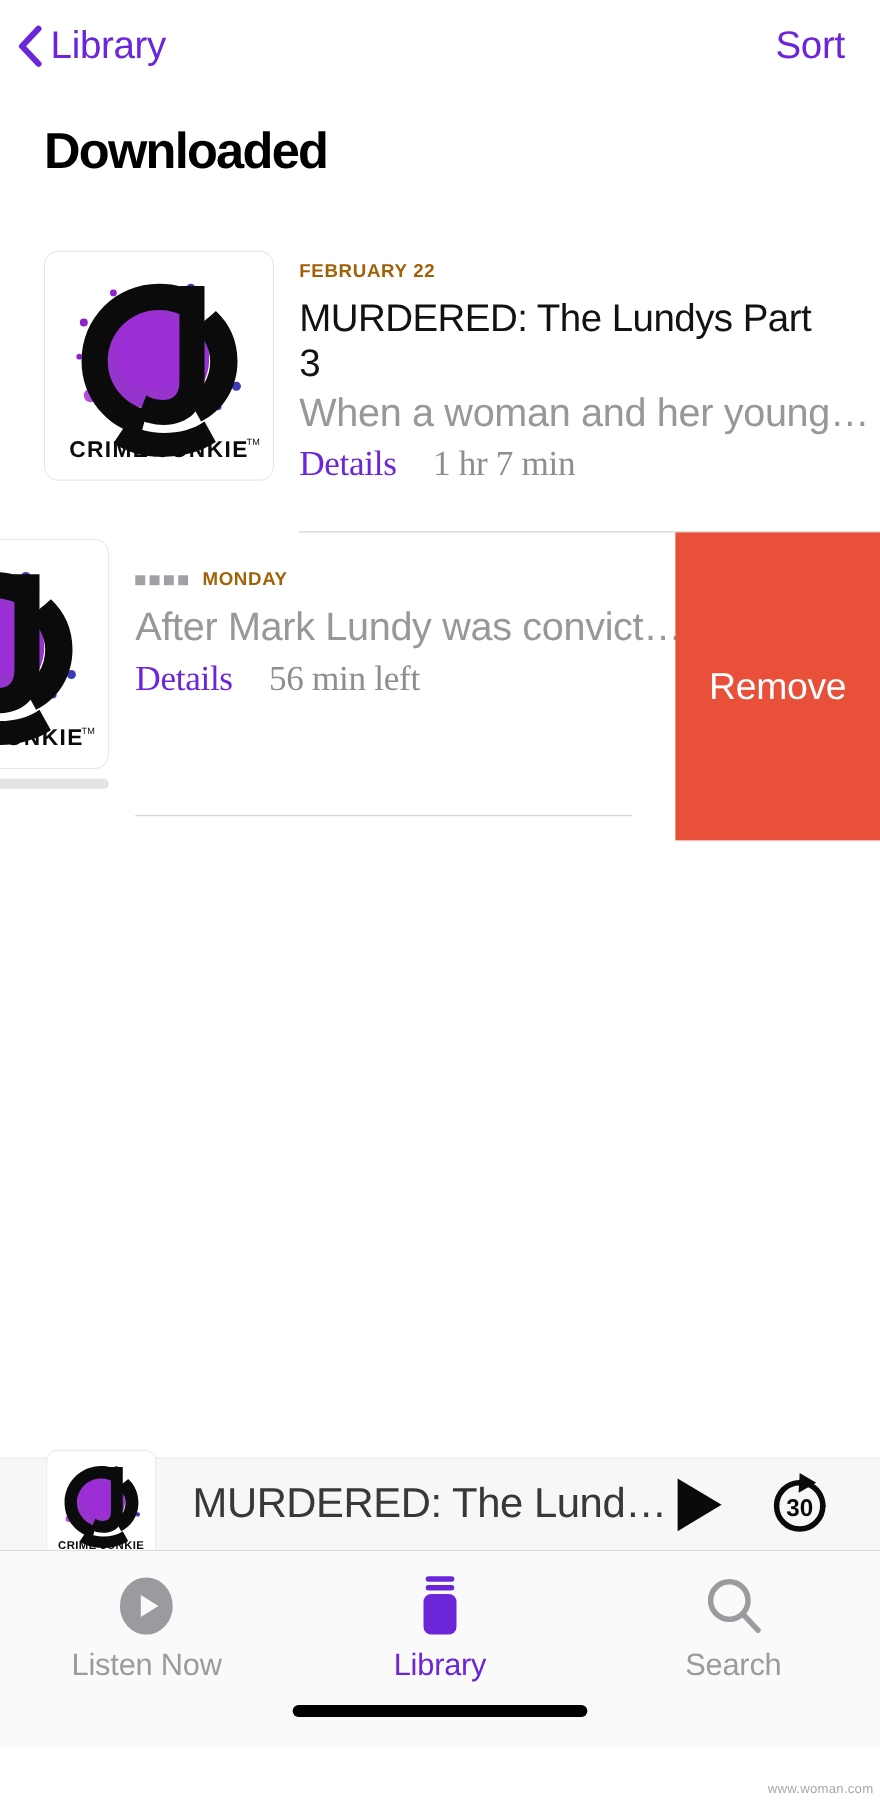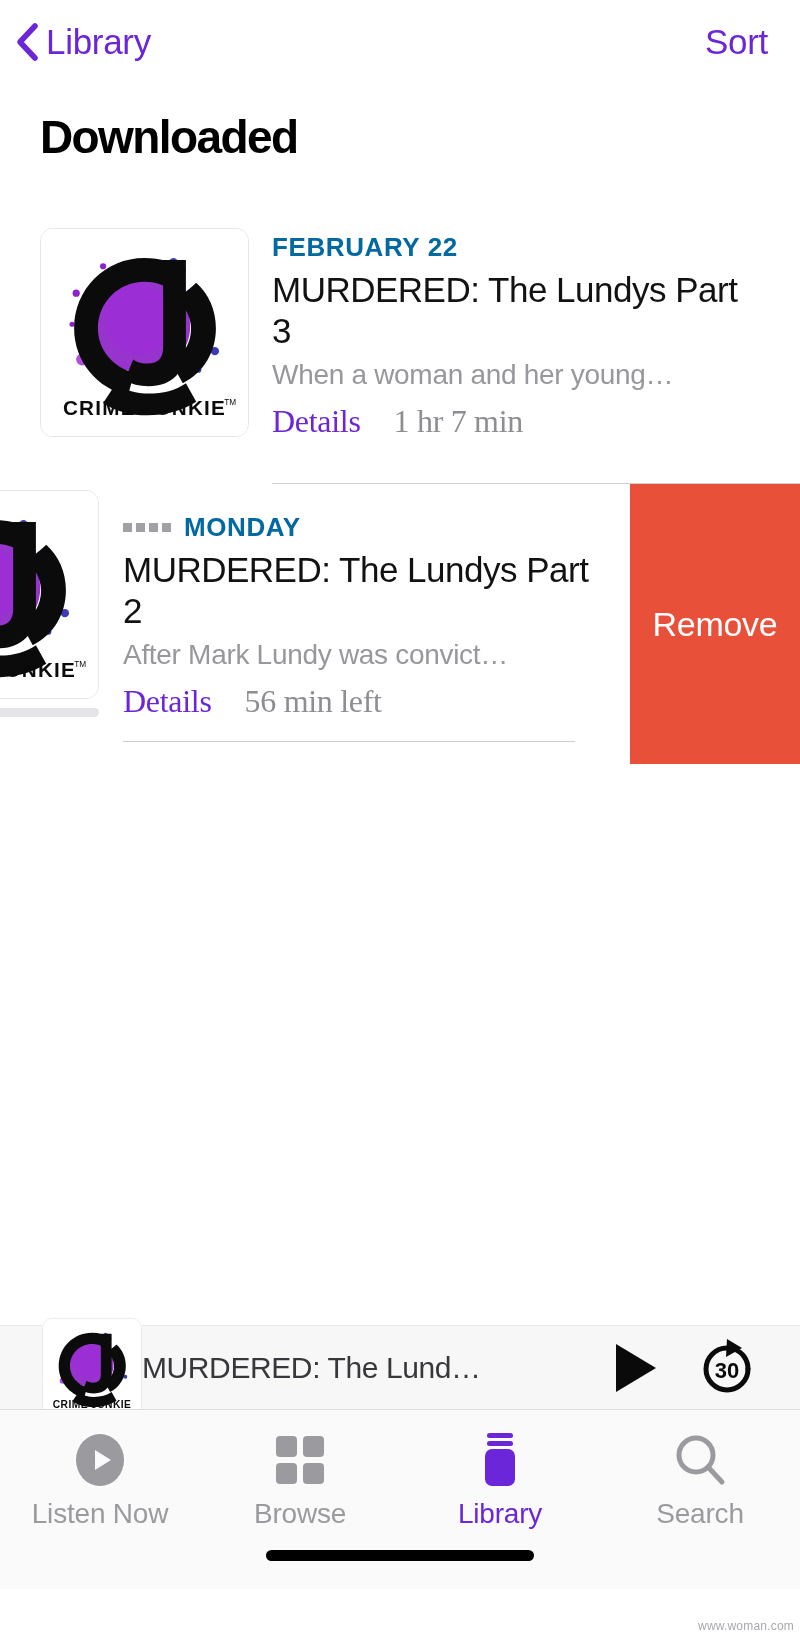--- a/index.html
+++ b/index.html
@@ -106,35 +106,35 @@
     display: inline-flex;
     gap: 4px;
     margin-right: 13px;
   }
   .unplayed-dots i {
     display: block;
     width: 9px; height: 9px;
     background: #a0a0a5;
   }
   .date-text {
-    font-size: 26px;
+    font-size: 17px;
     font-weight: bold;
-    color: #0369a1;
+    color: #a16207;
     letter-spacing: 0.6px;
   }
   .ep-title {
     font-size: 35px;
     color: #121212;
     letter-spacing: -0.5px;
     line-height: 41px;
     margin-top: 3px;
     max-width: 470px;
   }
   .ep-desc {
-    font-size: 28px;
+    font-size: 36px;
     color: #97979c;
     letter-spacing: -0.3px;
     line-height: 40px;
     margin-top: 4px;
     white-space: nowrap;
     overflow: hidden;
   }
   .ep-actions {
     display: flex;
     align-items: baseline;
@@ -166,21 +166,21 @@
 
   
   #row-2 { height: 280px; }
   #row-2 .art-wrap { left: -110px; }
   #row-2 .meta     { left: 123px; top: 24px; }
   #row-2 .row-divider { left: 123px; width: 452px; bottom: 22px; }
 
   #remove-action {
     position: absolute;
     right: 0; top: 0;
-    width: 170px;
+    width: 186px;
     height: 280px;
     background: #e8503a;
     display: flex;
     align-items: center;
     justify-content: center;
     cursor: pointer;
   }
   #remove-label {
     color: #ffffff;
     font-size: 34px;
@@ -202,21 +202,22 @@
     margin-left: 42px;
     background: #ffffff;
     border: 1px solid #ececec;
     border-radius: 10px;
     overflow: hidden;
     flex: none;
   }
   #mini-art svg { display:block; width:100%; height:100%; }
   #mini-title {
     flex: 1;
-    font-size: 30px;
+    margin-left: 33px;
+    font-size: 38px;
     color: #38383c;
     letter-spacing: -0.4px;
     white-space: nowrap;
     overflow: hidden;
   }
   #play-button {
     flex: none;
     margin-right: 38px;
     cursor: pointer;
     display: flex; align-items: center;
@@ -389,21 +390,20 @@
       <div class="meta">
         <div class="date-line">
           <span class="unplayed-dots">
             <i></i>
               <i></i>
               <i></i>
               <i></i>
           </span>
           <span class="date-text">MONDAY</span>
         </div>
-        <div class="ep-title">MURDERED: The Lundys Part 2</div>
         <div class="ep-desc">After Mark Lundy was convict…</div>
         <div class="ep-actions">
           <span class="details-link">Details</span>
           <span class="duration">56 min left</span>
         </div>
       </div>
 
       <div class="row-divider"></div>
 
       <div id="remove-action">
@@ -461,31 +461,20 @@
     <div class="tab-item">
       <span class="tab-icon">
         <svg width="56" height="56" viewBox="0 0 56 56">
           <ellipse cx="28" cy="28" rx="24" ry="26" fill="#9a9a9f"></ellipse>
           <polygon points="23,18 39,28 23,38" fill="#fafafa"></polygon>
         </svg>
       </span>
       <span class="tab-label">Listen Now</span>
     </div>
 
-    <div class="tab-item">
-      <span class="tab-icon">
-        <svg width="52" height="52" viewBox="0 0 52 52">
-          <rect x="2" y="2" width="21" height="21" rx="4" fill="#9a9a9f"></rect>
-          <rect x="29" y="2" width="21" height="21" rx="4" fill="#9a9a9f"></rect>
-          <rect x="2" y="29" width="21" height="21" rx="4" fill="#9a9a9f"></rect>
-          <rect x="29" y="29" width="21" height="21" rx="4" fill="#9a9a9f"></rect>
-        </svg>
-      </span>
-      <span class="tab-label">Browse</span>
-    </div>
 
     <div class="tab-item active">
       <span class="tab-icon">
         <svg width="52" height="56" viewBox="0 0 52 56">
           <rect x="13" y="1" width="26" height="5" rx="2.5" fill="#6b26d9"></rect>
           <rect x="13" y="9" width="26" height="5" rx="2.5" fill="#6b26d9"></rect>
           <rect x="11" y="17" width="30" height="37" rx="7" fill="#6b26d9"></rect>
         </svg>
       </span>
       <span class="tab-label">Library</span>

